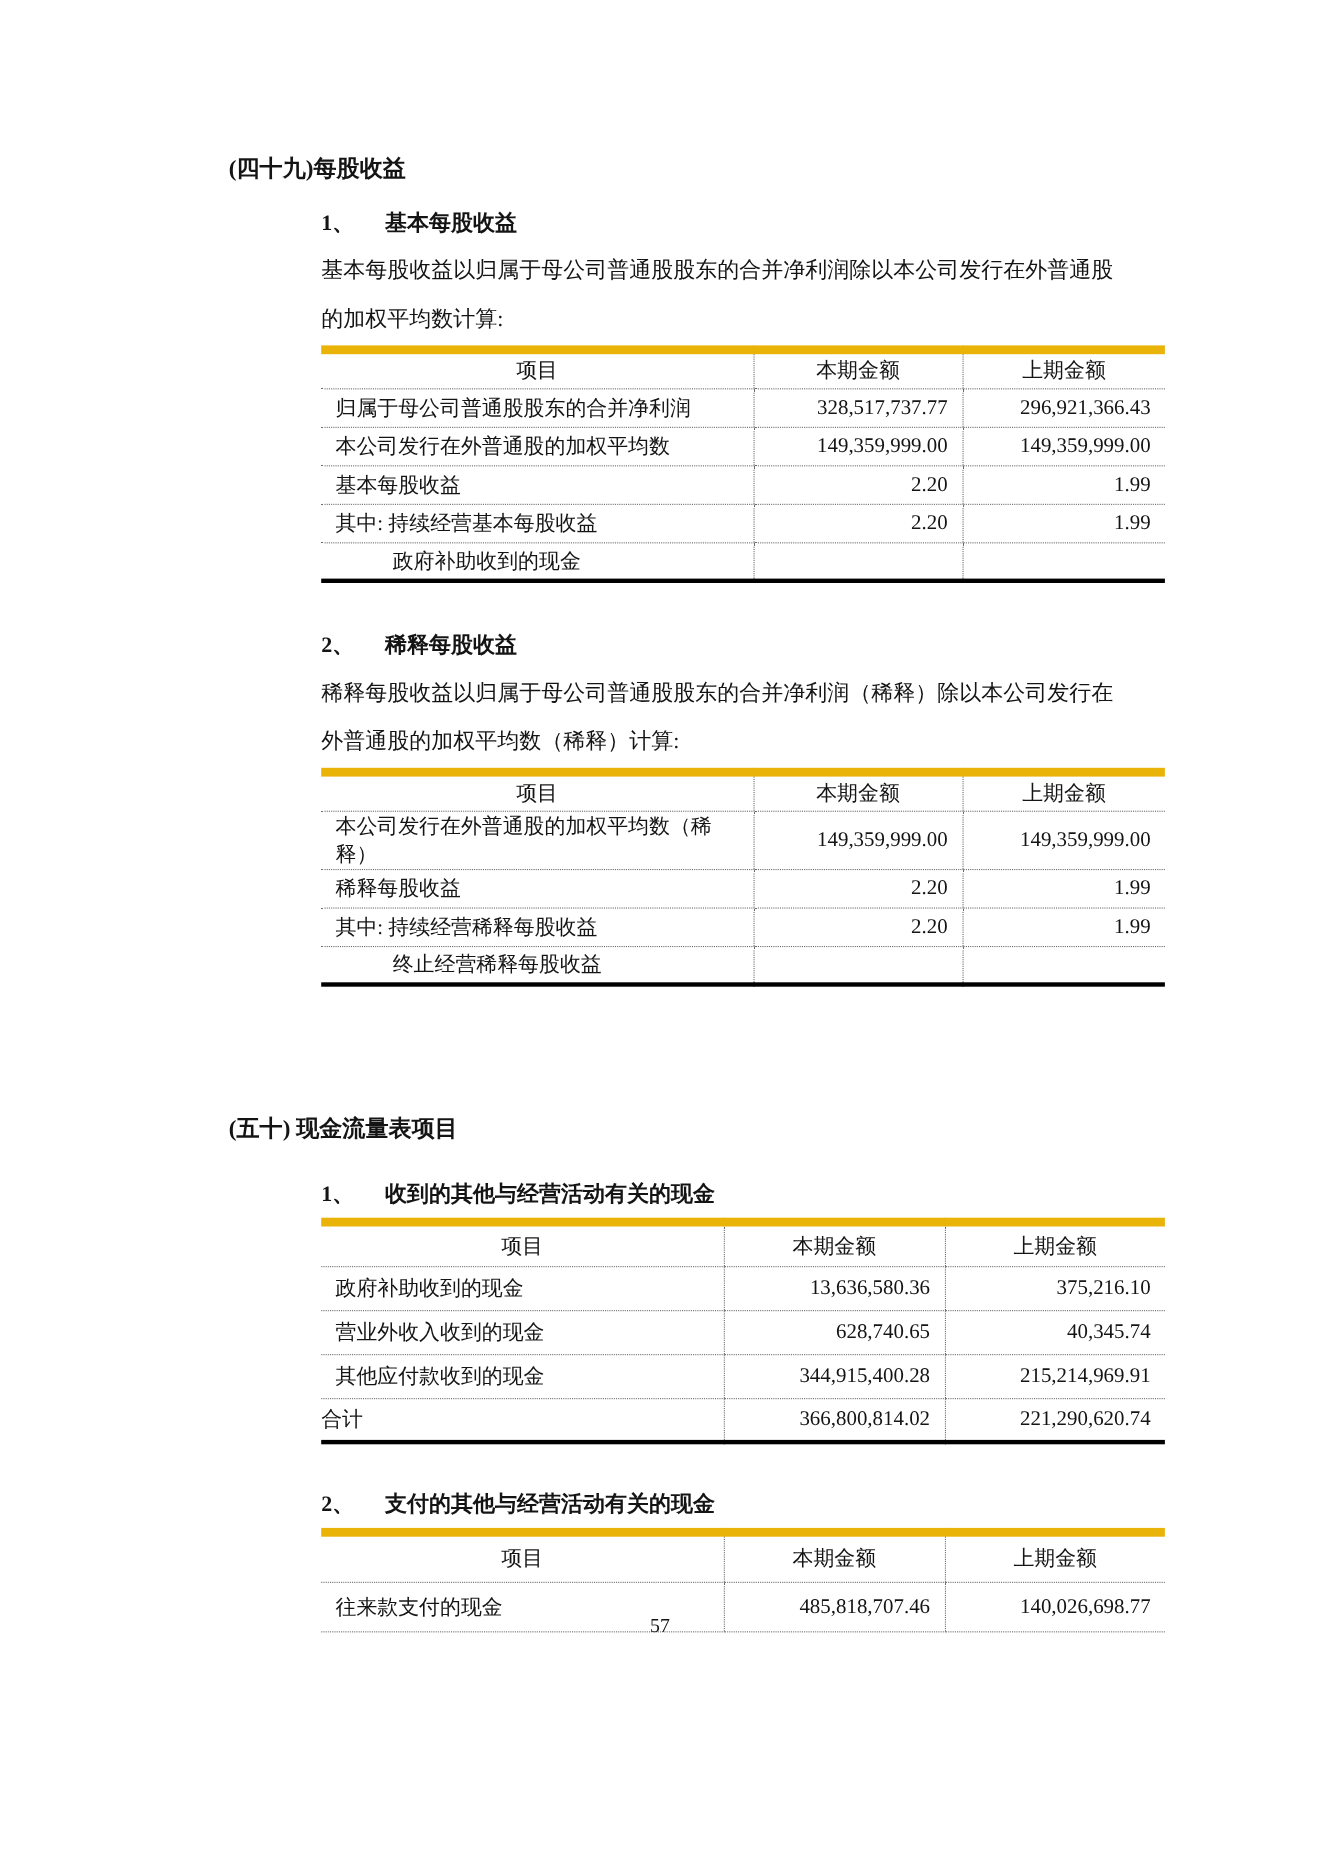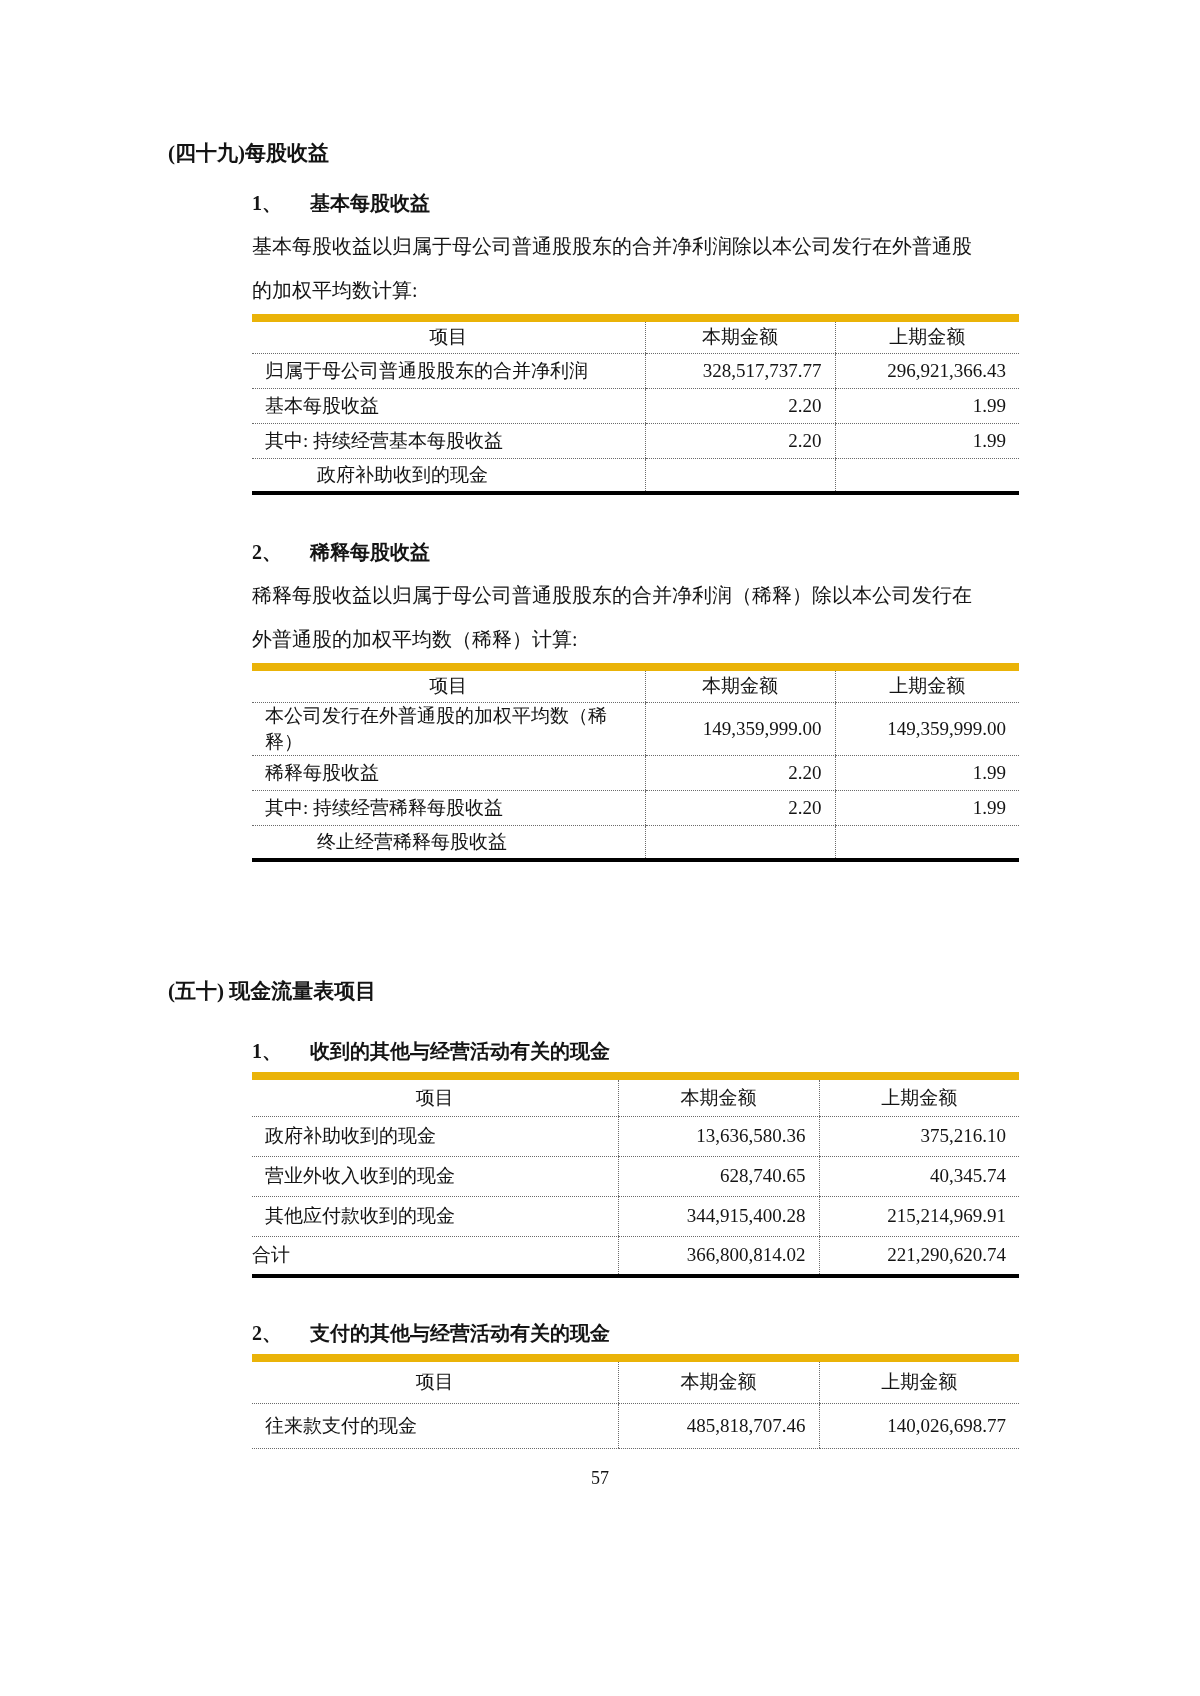--- a/index.html
+++ b/index.html
@@ -5,20 +5,21 @@
   * { box-sizing: border-box; margin: 0; padding: 0; }
   html, body { background: #ffffff; }
   .page {
     position: relative;
     width: 1200px;
     height: 1696px;
     background: #ffffff;
     overflow: hidden;
     color: #141414;
     font-family: "Liberation Serif", "DejaVu Serif", serif;
+    padding-left: 40px;
   }
   .sec-title {
     margin: 140px 0 0 168px;
     font-size: 21px;
     font-weight: bold;
     line-height: 26px;
     white-space: nowrap;
   }
   .sec-title.s50 { margin-top: 116px; }
   .sub-heading {
@@ -103,20 +104,25 @@
           <th>上期金额</th>
         </tr>
       </thead>
     <tbody>
         <tr>
           <td class="item">归属于母公司普通股股东的合并净利润</td>
           <td class="num">328,517,737.77</td>
           <td class="num">296,921,366.43</td>
         </tr>
         <tr>
+          <td class="item">本公司发行在外普通股的加权平均数</td>
+          <td class="num">149,359,999.00</td>
+          <td class="num">149,359,999.00</td>
+        </tr>
+        <tr>
           <td class="item">基本每股收益</td>
           <td class="num">2.20</td>
           <td class="num">1.99</td>
         </tr>
         <tr>
           <td class="item">其中: 持续经营基本每股收益</td>
           <td class="num">2.20</td>
           <td class="num">1.99</td>
         </tr>
         <tr>

